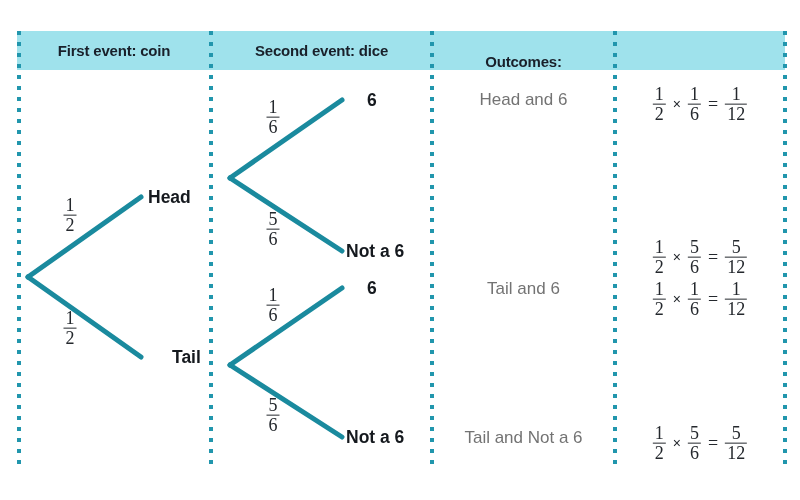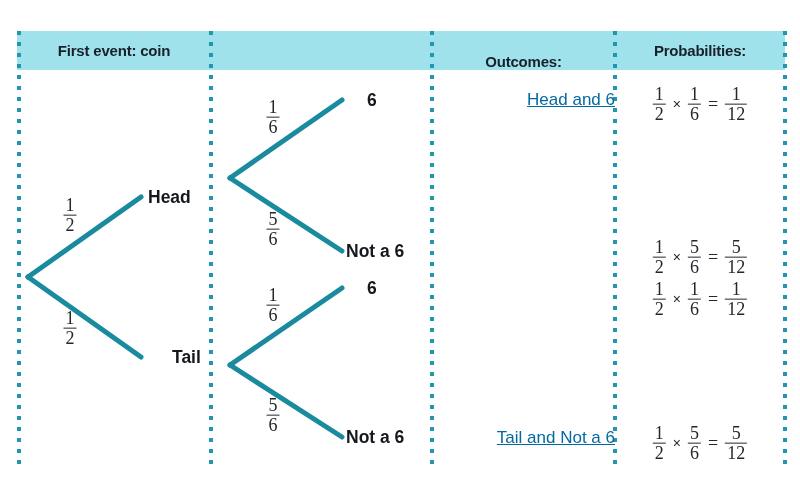--- a/index.html
+++ b/index.html
@@ -77,23 +77,22 @@
     color: #1b1b1b;
     white-space: nowrap;
   }
   .node-label {
     font-size: 17.5px;
     font-weight: bold;
     color: #15191e;
   }
   .outcome {
     font-size: 17px;
-    color: #0369a1;
-    text-align: right;
-    text-decoration: underline;
+    color: #737373;
+    text-align: center;
   }
 
   
   .frac {
     display: inline-flex;
     flex-direction: column;
     align-items: center;
     justify-content: center;
     vertical-align: middle;
     font-family: "Liberation Serif", serif;
@@ -138,25 +137,25 @@
 </head>
 <body>
 
 <div id="diagram">
 
   <div class="header-band"></div>
 
   <div class="header-cell hc0">
     <span>First event: coin</span>
   </div>
+  <div class="header-cell hc1">
+    <span>Second event: dice</span>
+  </div>
   <div class="header-cell hc2">
     <span>Outcomes:</span>
-  </div>
-  <div class="header-cell hc3">
-    <span>Probabilities:</span>
   </div>
 
   <div class="vdivider" style="left:17px"></div>
   <div class="vdivider" style="left:209px"></div>
   <div class="vdivider" style="left:430px"></div>
   <div class="vdivider" style="left:613px"></div>
   <div class="vdivider" style="left:783px"></div>
 
   <svg id="tree" width="800" height="500" viewBox="0 0 800 500">
     <g stroke="#1a8a9e" stroke-width="5" stroke-linecap="round" fill="none">
@@ -209,20 +208,21 @@
     </span>
   </div>
   <div class="branch-frac" style="left:273px; top:415px;">
     <span class="frac">
       <span class="num">5</span>
       <span class="den">6</span>
     </span>
   </div>
 
   <div class="lbl outcome" style="left:432px; width:183px; top:90px;">Head and 6</div>
+  <div class="lbl outcome" style="left:432px; width:183px; top:279px;">Tail and 6</div>
   <div class="lbl outcome" style="left:432px; width:183px; top:428px;">Tail and Not a 6</div>
 
   <div class="prob-row" style="left:700px; top:104px;">
     <span class="frac">
       <span class="num">1</span>
       <span class="den">2</span>
     </span>
     <span class="prob-op">×</span>
     <span class="frac">
       <span class="num">1</span>

